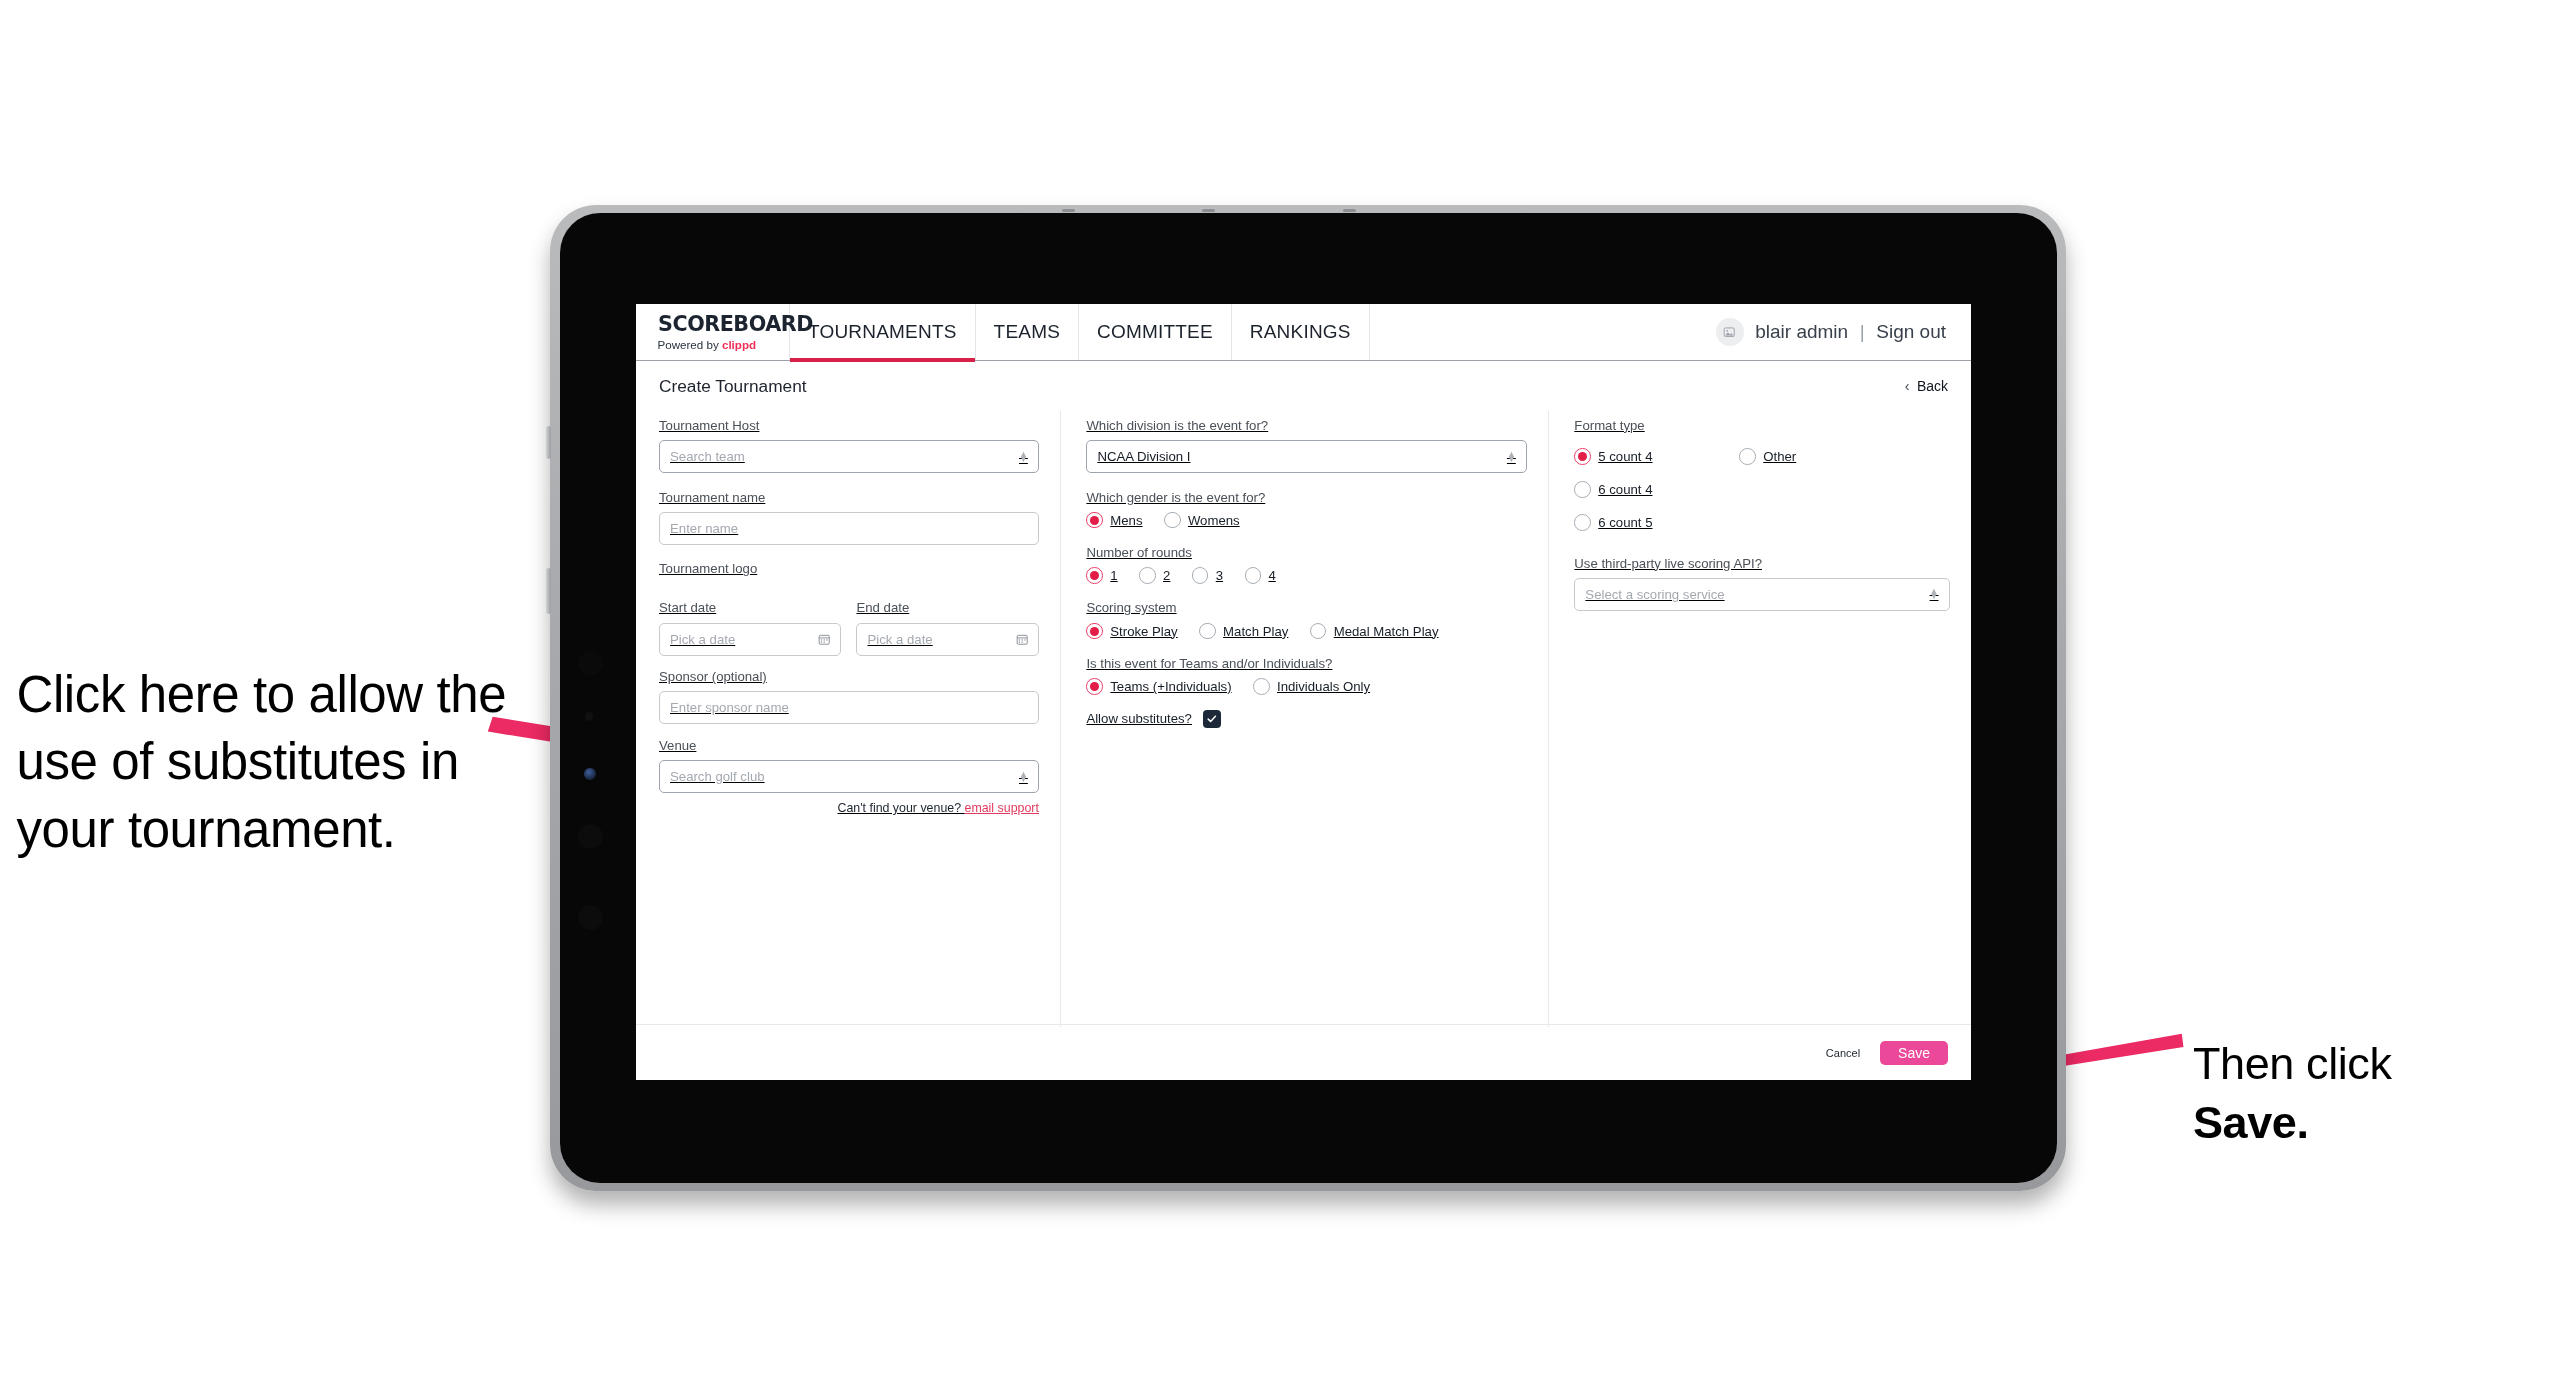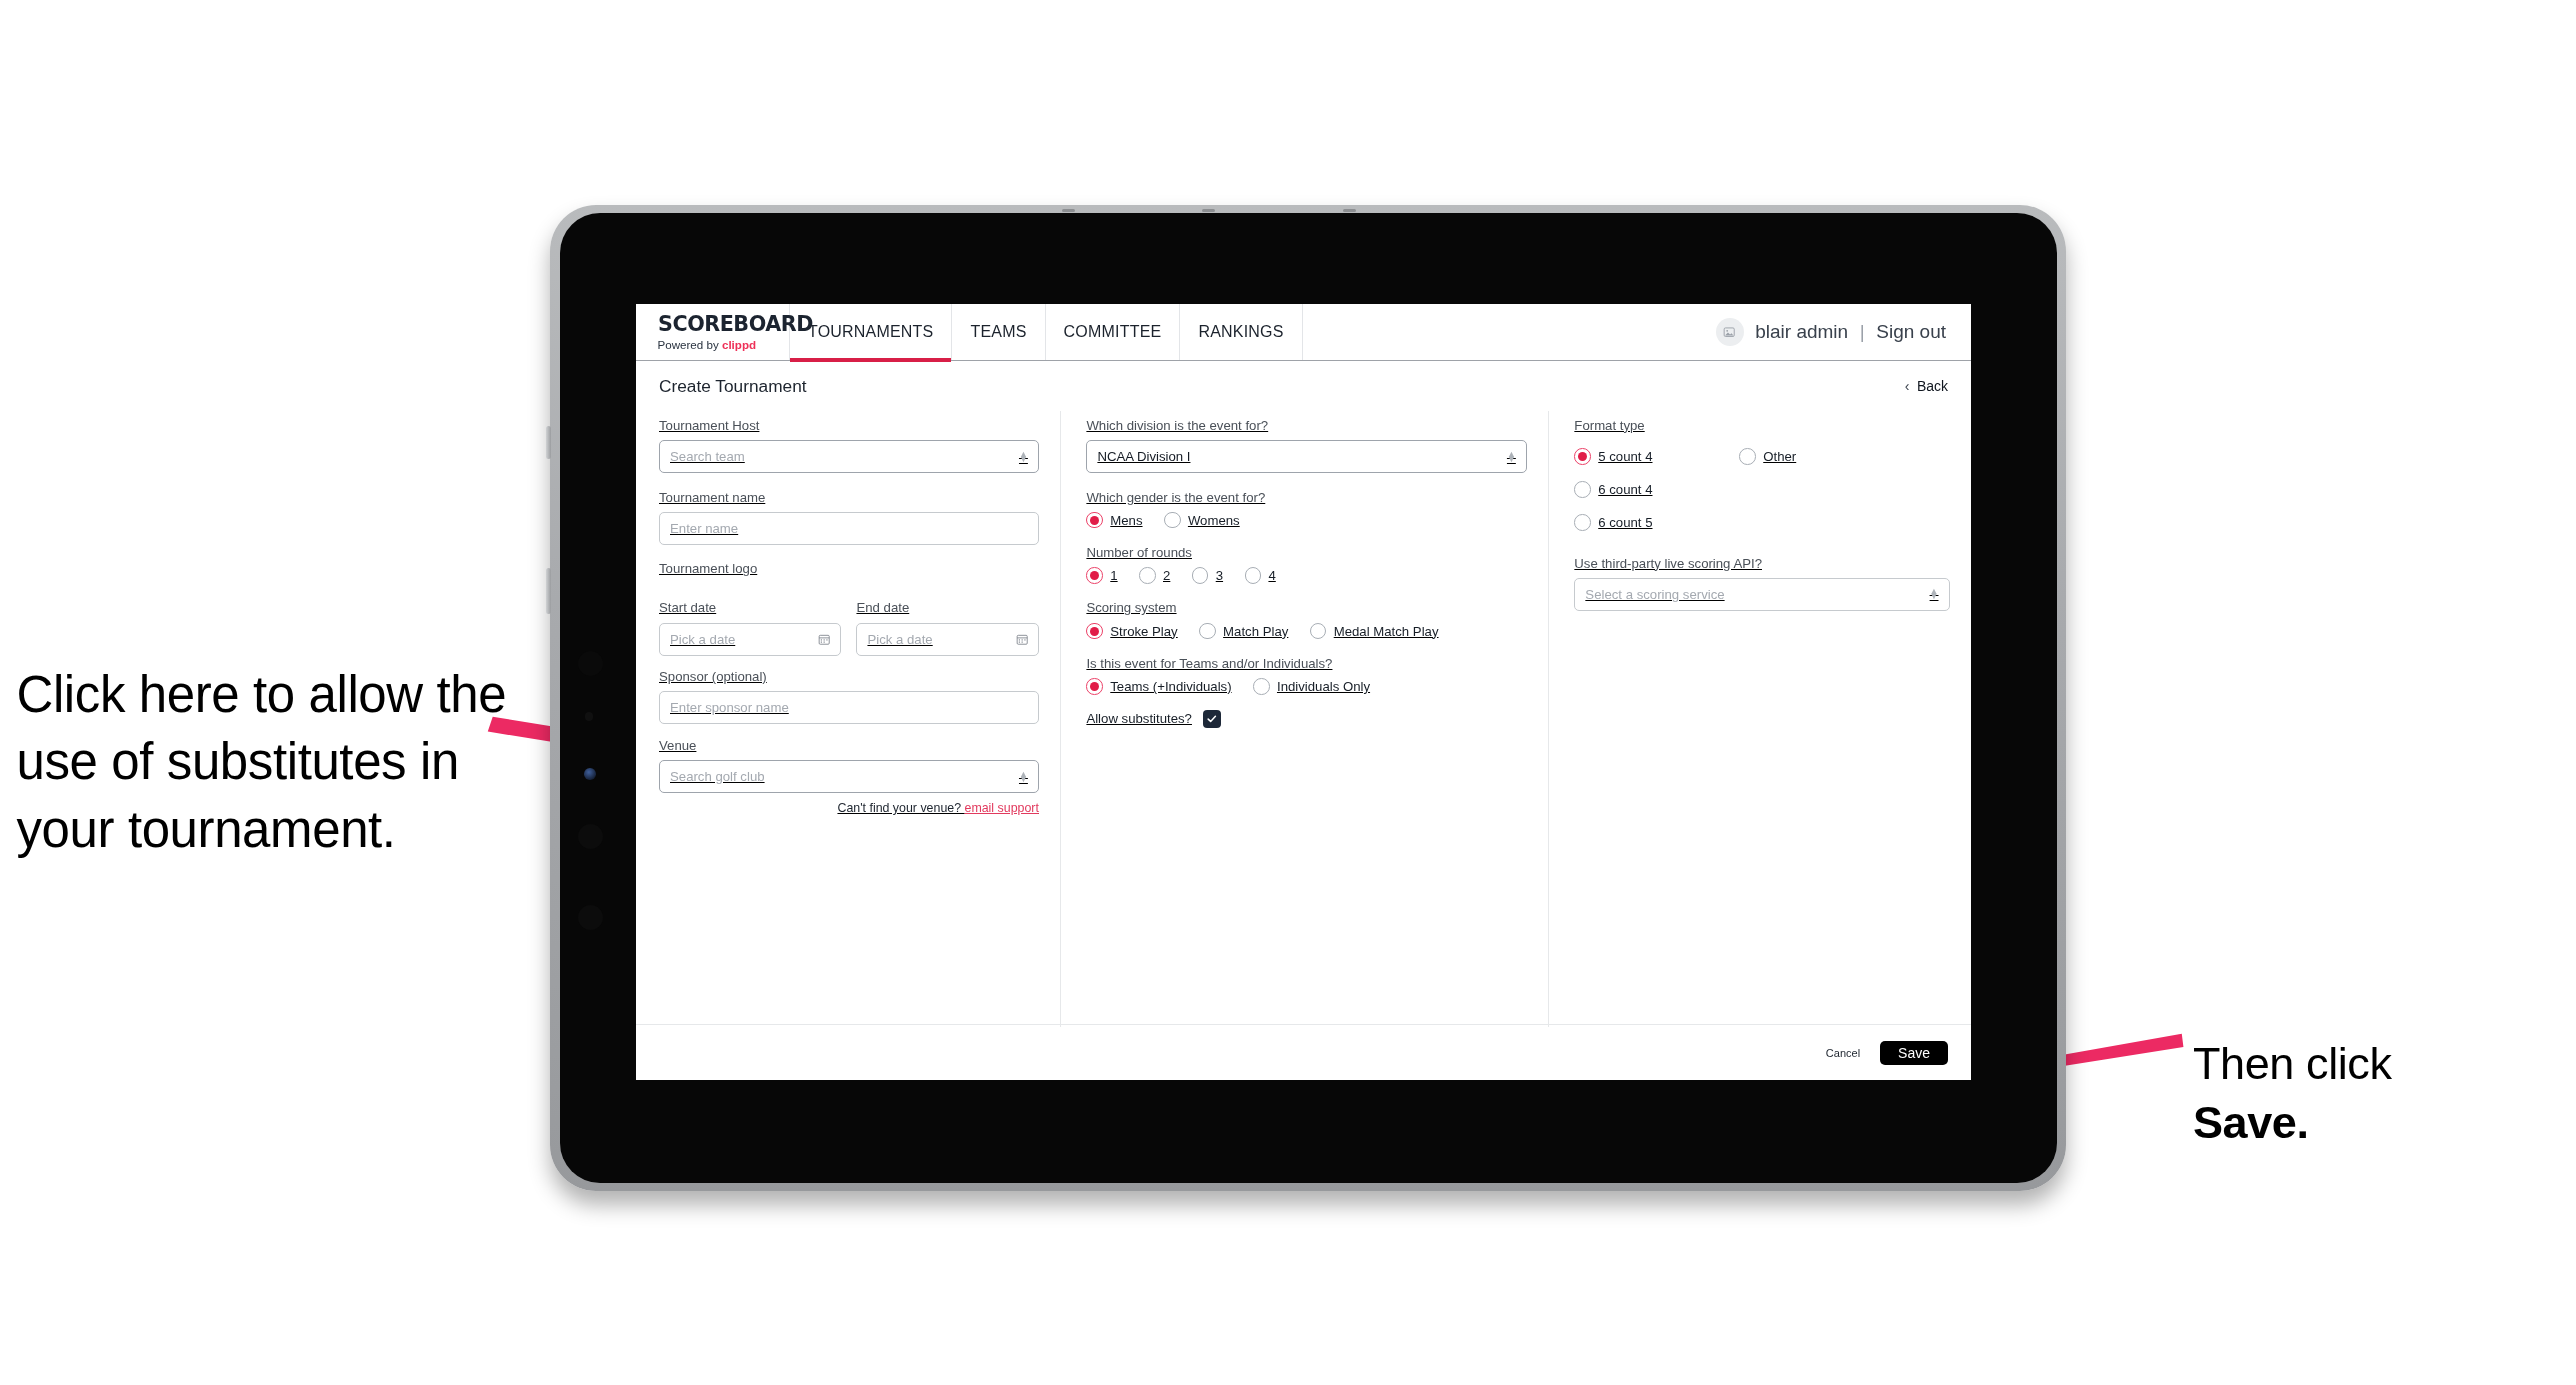--- a/index.html
+++ b/index.html
@@ -114,21 +114,21 @@
   }
   #brand-sub {
     font-size: 11.6px; color: #2a3340;
     margin-top: 4.1px; line-height: 1;
   }
   #brand-sub .clippd { color: #ee3158; font-weight: 700; }
 
   .nav-tab {
     display: flex; align-items: center;
     padding: 0 18px;
-    font-size: 16px;
+    font-size: 19px;
     letter-spacing: 0.2px;
     color: #1c232d;
     border-right: 0.8px solid #e3e5e8;
     position: relative;
     white-space: nowrap;
   }
   .nav-tab.active::after {
     content: "";
     position: absolute; left: 0; right: 0; bottom: -1.7px;
     height: 3.3px; background: #d81f47;
@@ -263,21 +263,21 @@
   
   #card-footer {
     position: absolute; left: 0; right: 0; bottom: 0;
     height: 55px;
     border-top: 1.2px solid #e6e8ea;
     display: flex; align-items: center; justify-content: flex-end;
     padding-right: 23px; gap: 20px;
   }
   #cancel-btn { font-size: 11px; color: #1d242e; }
   #save-btn {
-    background: #000000; color: #fff;
+    background: #ec4899; color: #fff;
     font-size: 14px;
     padding: 5px 18px;
     border-radius: 5px;
     line-height: 1;
   }
 </style>
 </head>
 <body>
 
 <div class="annot" id="annot-left">Click here to allow the use of substitutes in your tournament.</div>

